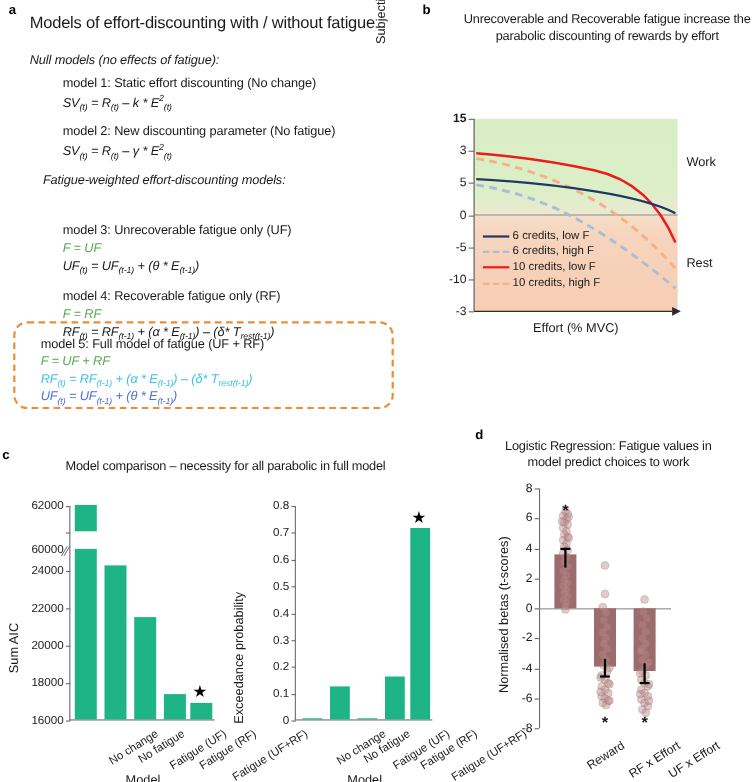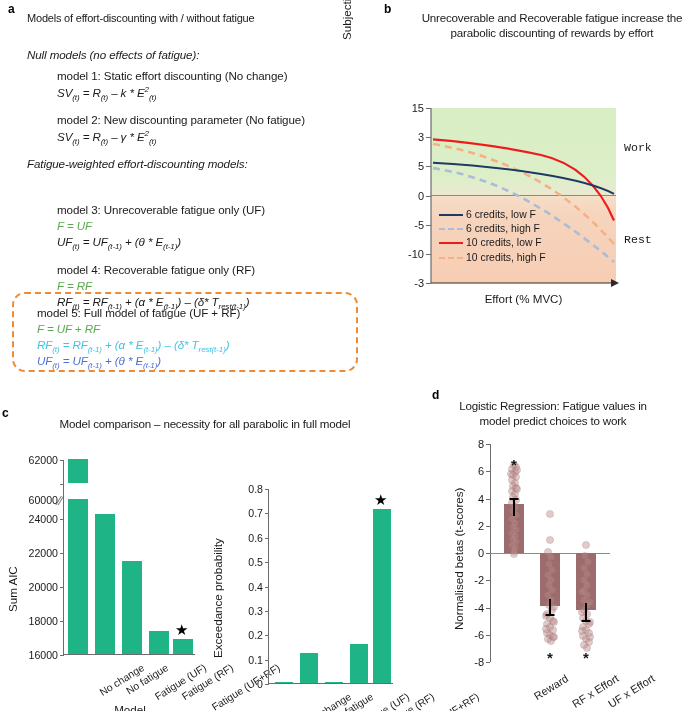--- a/index.html
+++ b/index.html
@@ -13,21 +13,21 @@
     overflow:hidden;
     -webkit-font-smoothing:antialiased;
   }
   .panel-letter{
     position:absolute; font-weight:bold; font-size:12px; color:#000;
   }
   
   #panel-a{ position:absolute; left:0; top:0; width:378px; height:372px; }
   #panel-a .letter{ left:8px; top:2px; }
   .a-title{
-    position:absolute; left:27px; top:12px; font-size:11px; letter-spacing:-.2px;
+    position:absolute; left:27px; top:12px; font-size:15px; letter-spacing:-.2px;
     white-space:nowrap;
   }
   .a-line{ position:absolute; font-size:11.6px; white-space:nowrap; letter-spacing:-.1px;}
   .ital{ font-style:italic; }
   .grn{ color:#5aa84f; font-style:italic;}
   .cyn{ color:#3fc3e8; font-style:italic;}
   .blu{ color:#4f6fd4; font-style:italic;}
   sub{ font-size:8px; font-style:italic; }
   sup{ font-size:8px; }
   .dashbox{
@@ -54,21 +54,21 @@
     font-size:11.6px; white-space:nowrap;
   }
   .b-ytick{
     position:absolute; right:calc(100% + 7px); font-size:11px; text-align:right;
     transform:translateY(-50%); white-space:nowrap;
   }
   .b-tickmark{ position:absolute; left:-5px; width:5px; height:1px; background:#6b6b6b; }
   .b-xlab{
     position:absolute; left:0; width:185px; top:184px; text-align:center; font-size:11.6px;
   }
-  .b-side{ position:absolute; left:193px; font-size:11.6px;font-family:Liberation Mono, monospace; }
+  .b-side{ position:absolute; left:193px; font-size:11.6px; }
   #b-legend{ position:absolute; left:8px; top:100px; font-size:10.4px; line-height:14.2px;}
   #b-legend .row{ display:flex; align-items:center; white-space:nowrap; height:14.2px;}
   .lk{ width:24px; height:0; margin-right:3px; display:inline-block; }
   .lk.solid{ border-top:2px solid; }
   .lk.dash{ border-top:2.6px dashed; }
   
   #panel-c{ position:absolute; left:0; top:372px; width:410px; height:339px; }
   #panel-c .letter{ left:2px; top:34px; }
   .c-title{
     position:absolute; left:14px; top:45px; width:382px; text-align:center;
@@ -126,21 +126,21 @@
   <div class="a-title">Models of effort-discounting with / without fatigue</div>
 
   <div class="a-line ital" style="left:27px; top:48px;">Null models (no effects of fatigue):</div>
 
   <div class="a-line" style="left:57px; top:69px;">model 1: Static effort discounting (No change)</div>
   <div class="a-line ital" style="left:57px; top:85px;">SV<sub>(<i>t</i>)</sub> = R<sub>(<i>t</i>)</sub> – k * E<sup>2</sup><sub>(<i>t</i>)</sub></div>
 
   <div class="a-line" style="left:57px; top:113px;">model 2: New discounting parameter (No fatigue)</div>
   <div class="a-line ital" style="left:57px; top:129px;">SV<sub>(<i>t</i>)</sub> = R<sub>(<i>t</i>)</sub> – γ * E<sup>2</sup><sub>(<i>t</i>)</sub></div>
 
-  <div class="a-line ital" style="left:27px; top:157px;">Fatigue-weighted effort-discounting models:</div>
+  <div class="a-line ital" style="left:39px; top:157px;">Fatigue-weighted effort-discounting models:</div>
 
   <div class="a-line" style="left:57px; top:203px;">model 3: Unrecoverable fatigue only (UF)</div>
   <div class="a-line ital grn" style="left:57px; top:219px;">F = UF</div>
   <div class="a-line ital" style="left:57px; top:235px;">UF<sub>(<i>t</i>)</sub> = UF<sub>(<i>t-1</i>)</sub> + (θ * E<sub>(<i>t-1</i>)</sub>)</div>
 
   <div class="a-line" style="left:57px; top:263px;">model 4: Recoverable fatigue only (RF)</div>
   <div class="a-line ital grn" style="left:57px; top:279px;">F = RF</div>
   <div class="a-line ital" style="left:57px; top:295px;">RF<sub>(<i>t</i>)</sub> = RF<sub>(<i>t-1</i>)</sub> + (α * E<sub>(<i>t-1</i>)</sub>) – (δ* T<sub>rest(<i>t-1</i>)</sub>)</div>
 
   <div class="dashbox"></div>
@@ -171,21 +171,21 @@
 
       <path d="M2,31.3 Q60,36 110,47 T183,112.5" fill="none" stroke="#ee1b1b" stroke-width="2.2"></path>
 
       <path d="M2,36 Q55,45 100,69 T183,136" fill="none" stroke="#f5b184" stroke-width="2.6" stroke-dasharray="7,5"></path>
 
       <path d="M2,54.8 Q60,58 110,66 T183,85.8" fill="none" stroke="#1f3864" stroke-width="2"></path>
 
       <path d="M2,60.1 Q52,68 95,92 T183,154" fill="none" stroke="#a9bdd6" stroke-width="2.6" stroke-dasharray="7,5"></path>
     </svg>
 
-    <div class="b-ytick" style="top:0;">15</div>
+    <div class="b-ytick" style="top:0;font-weight:bold;">15</div>
     <div class="b-ytick" style="top:29.2px;">3</div>
     <div class="b-ytick" style="top:58.3px;">5</div>
     <div class="b-ytick" style="top:87.5px;">0</div>
     <div class="b-ytick" style="top:116.7px;">-5</div>
     <div class="b-ytick" style="top:145.8px;">-10</div>
     <div class="b-ytick" style="top:175px;">-3</div>
 
     <div class="b-tickmark" style="top:0;"></div>
     <div class="b-tickmark" style="top:29.2px;"></div>
     <div class="b-tickmark" style="top:58.3px;"></div>
@@ -255,21 +255,21 @@
       <div class="c-xtick" style="left:53px;  top:202px;">No fatigue</div>
       <div class="c-xtick" style="left:80px;  top:202px;">Fatigue (UF)</div>
       <div class="c-xtick" style="left:107px; top:202px;">Fatigue (RF)</div>
       <div class="c-xtick" style="left:134px; top:202px;">Fatigue (UF+RF)</div>
       <div class="c-xlab" style="left:0; width:132px; top:243px;">Model</div>
     </div>
   </div>
 
   <div class="cchart" style="left:205px; width:205px;">
     <div class="c-ylab" style="left:6px; top:206px;">Exceedance probability</div>
-    <div class="cplot" style="left:63px; top:8px; width:125px; height:195px;margin-top:29px;">
+    <div class="cplot" style="left:63px; top:8px; width:125px; height:195px;">
       <div class="c-ytick" style="top:0;">0.8</div>
       <div class="c-ytick" style="top:24.4px;">0.7</div>
       <div class="c-ytick" style="top:48.8px;">0.6</div>
       <div class="c-ytick" style="top:73.1px;">0.5</div>
       <div class="c-ytick" style="top:97.5px;">0.4</div>
       <div class="c-ytick" style="top:121.9px;">0.3</div>
       <div class="c-ytick" style="top:146.3px;">0.2</div>
       <div class="c-ytick" style="top:170.6px;">0.1</div>
       <div class="c-ytick" style="top:195px;">0</div>
       <div class="c-tickm" style="top:0;"></div>

